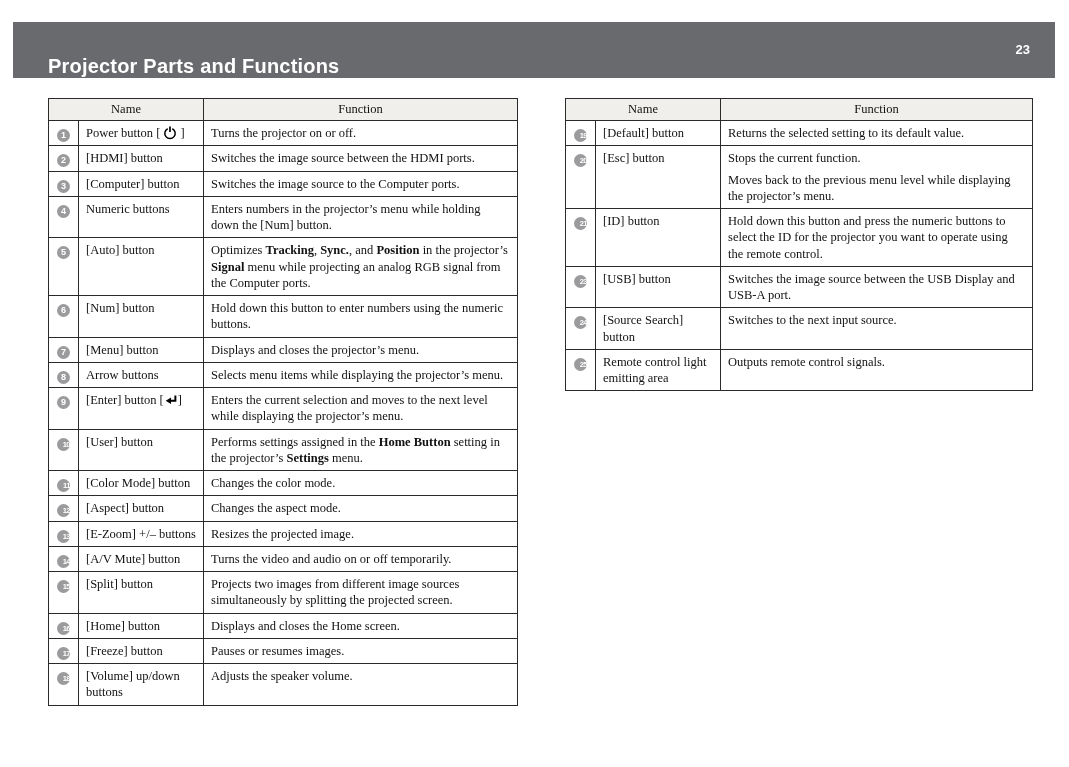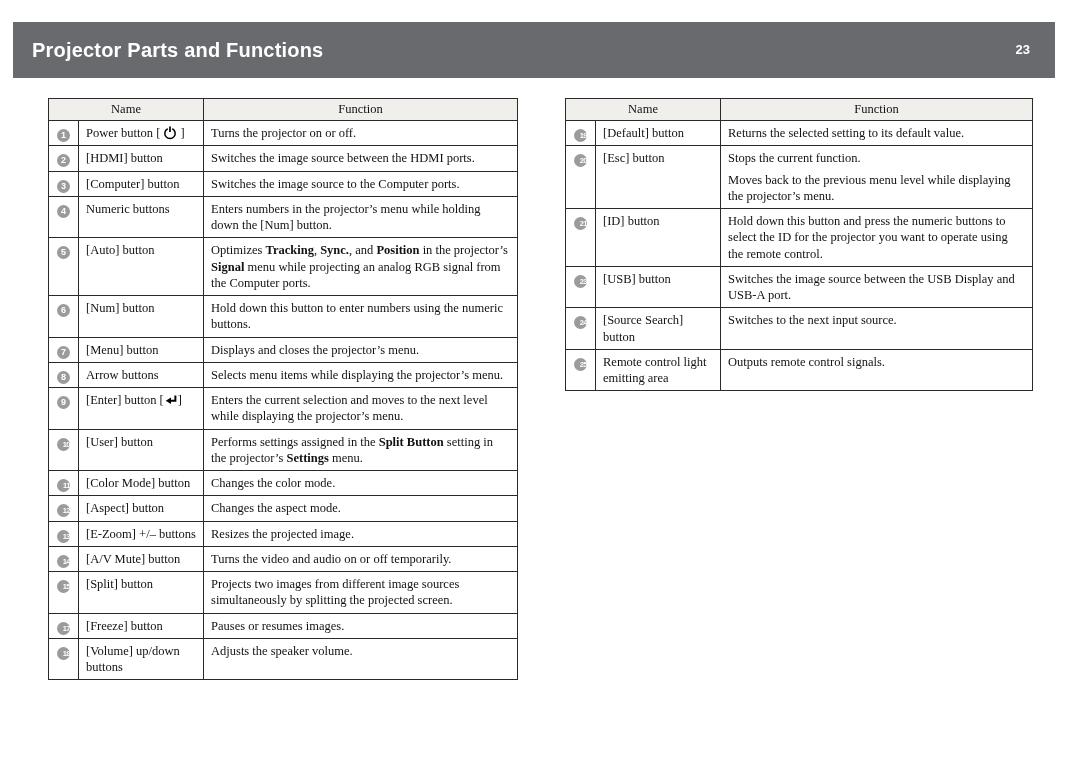--- a/index.html
+++ b/index.html
@@ -17,21 +17,21 @@
     width: 1042px; height: 56px;
     background: var(--bar, #696a6e);
   }
   .page-title {
     color: #fff;
     font-family: "Liberation Sans", sans-serif;
     font-weight: bold;
     font-size: 20px;
     line-height: 56px;
     padding-left: 19px;
-    margin: 0;
+    margin: 16px;
     letter-spacing: 0.2px;
   }
   .page-number {
     position: absolute;
     top: 0; right: 25px;
     line-height: 56px;
     color: #fff;
     font-family: "Liberation Sans", sans-serif;
     font-weight: bold;
     font-size: 13px;
@@ -174,21 +174,21 @@
               <path d="M12 5.8 L3 11.3 L12 16.8 Z" fill="#000"></path>
             </svg></span>]</td>
         <td class="func-cell">
           <p>Enters the current selection and moves to the next level while displaying the projector’s menu.</p>
         </td>
       </tr>
       <tr>
         <td class="num-cell"><span class="badge two-digit">10</span></td>
         <td class="name-cell">[User] button</td>
         <td class="func-cell">
-          <p><span>Performs settings assigned in the </span><span class="bold-term">Split Button</span><span> setting in the projector’s </span><span class="bold-term">Settings</span><span> menu.</span></p>
+          <p><span>Performs settings assigned in the </span><span class="bold-term">Home Button</span><span> setting in the projector’s </span><span class="bold-term">Settings</span><span> menu.</span></p>
         </td>
       </tr>
       <tr>
         <td class="num-cell"><span class="badge two-digit">11</span></td>
         <td class="name-cell">[Color Mode] button</td>
         <td class="func-cell">
           <p>Changes the color mode.</p>
         </td>
       </tr>
       <tr>
@@ -210,20 +210,27 @@
         <td class="name-cell">[A/V Mute] button</td>
         <td class="func-cell">
           <p>Turns the video and audio on or off temporarily.</p>
         </td>
       </tr>
       <tr>
         <td class="num-cell"><span class="badge two-digit">15</span></td>
         <td class="name-cell">[Split] button</td>
         <td class="func-cell">
           <p>Projects two images from different image sources simultaneously by splitting the projected screen.</p>
+        </td>
+      </tr>
+      <tr>
+        <td class="num-cell"><span class="badge two-digit">16</span></td>
+        <td class="name-cell">[Home] button</td>
+        <td class="func-cell">
+          <p>Displays and closes the Home screen.</p>
         </td>
       </tr>
       <tr>
         <td class="num-cell"><span class="badge two-digit">17</span></td>
         <td class="name-cell">[Freeze] button</td>
         <td class="func-cell">
           <p>Pauses or resumes images.</p>
         </td>
       </tr>
       <tr>

